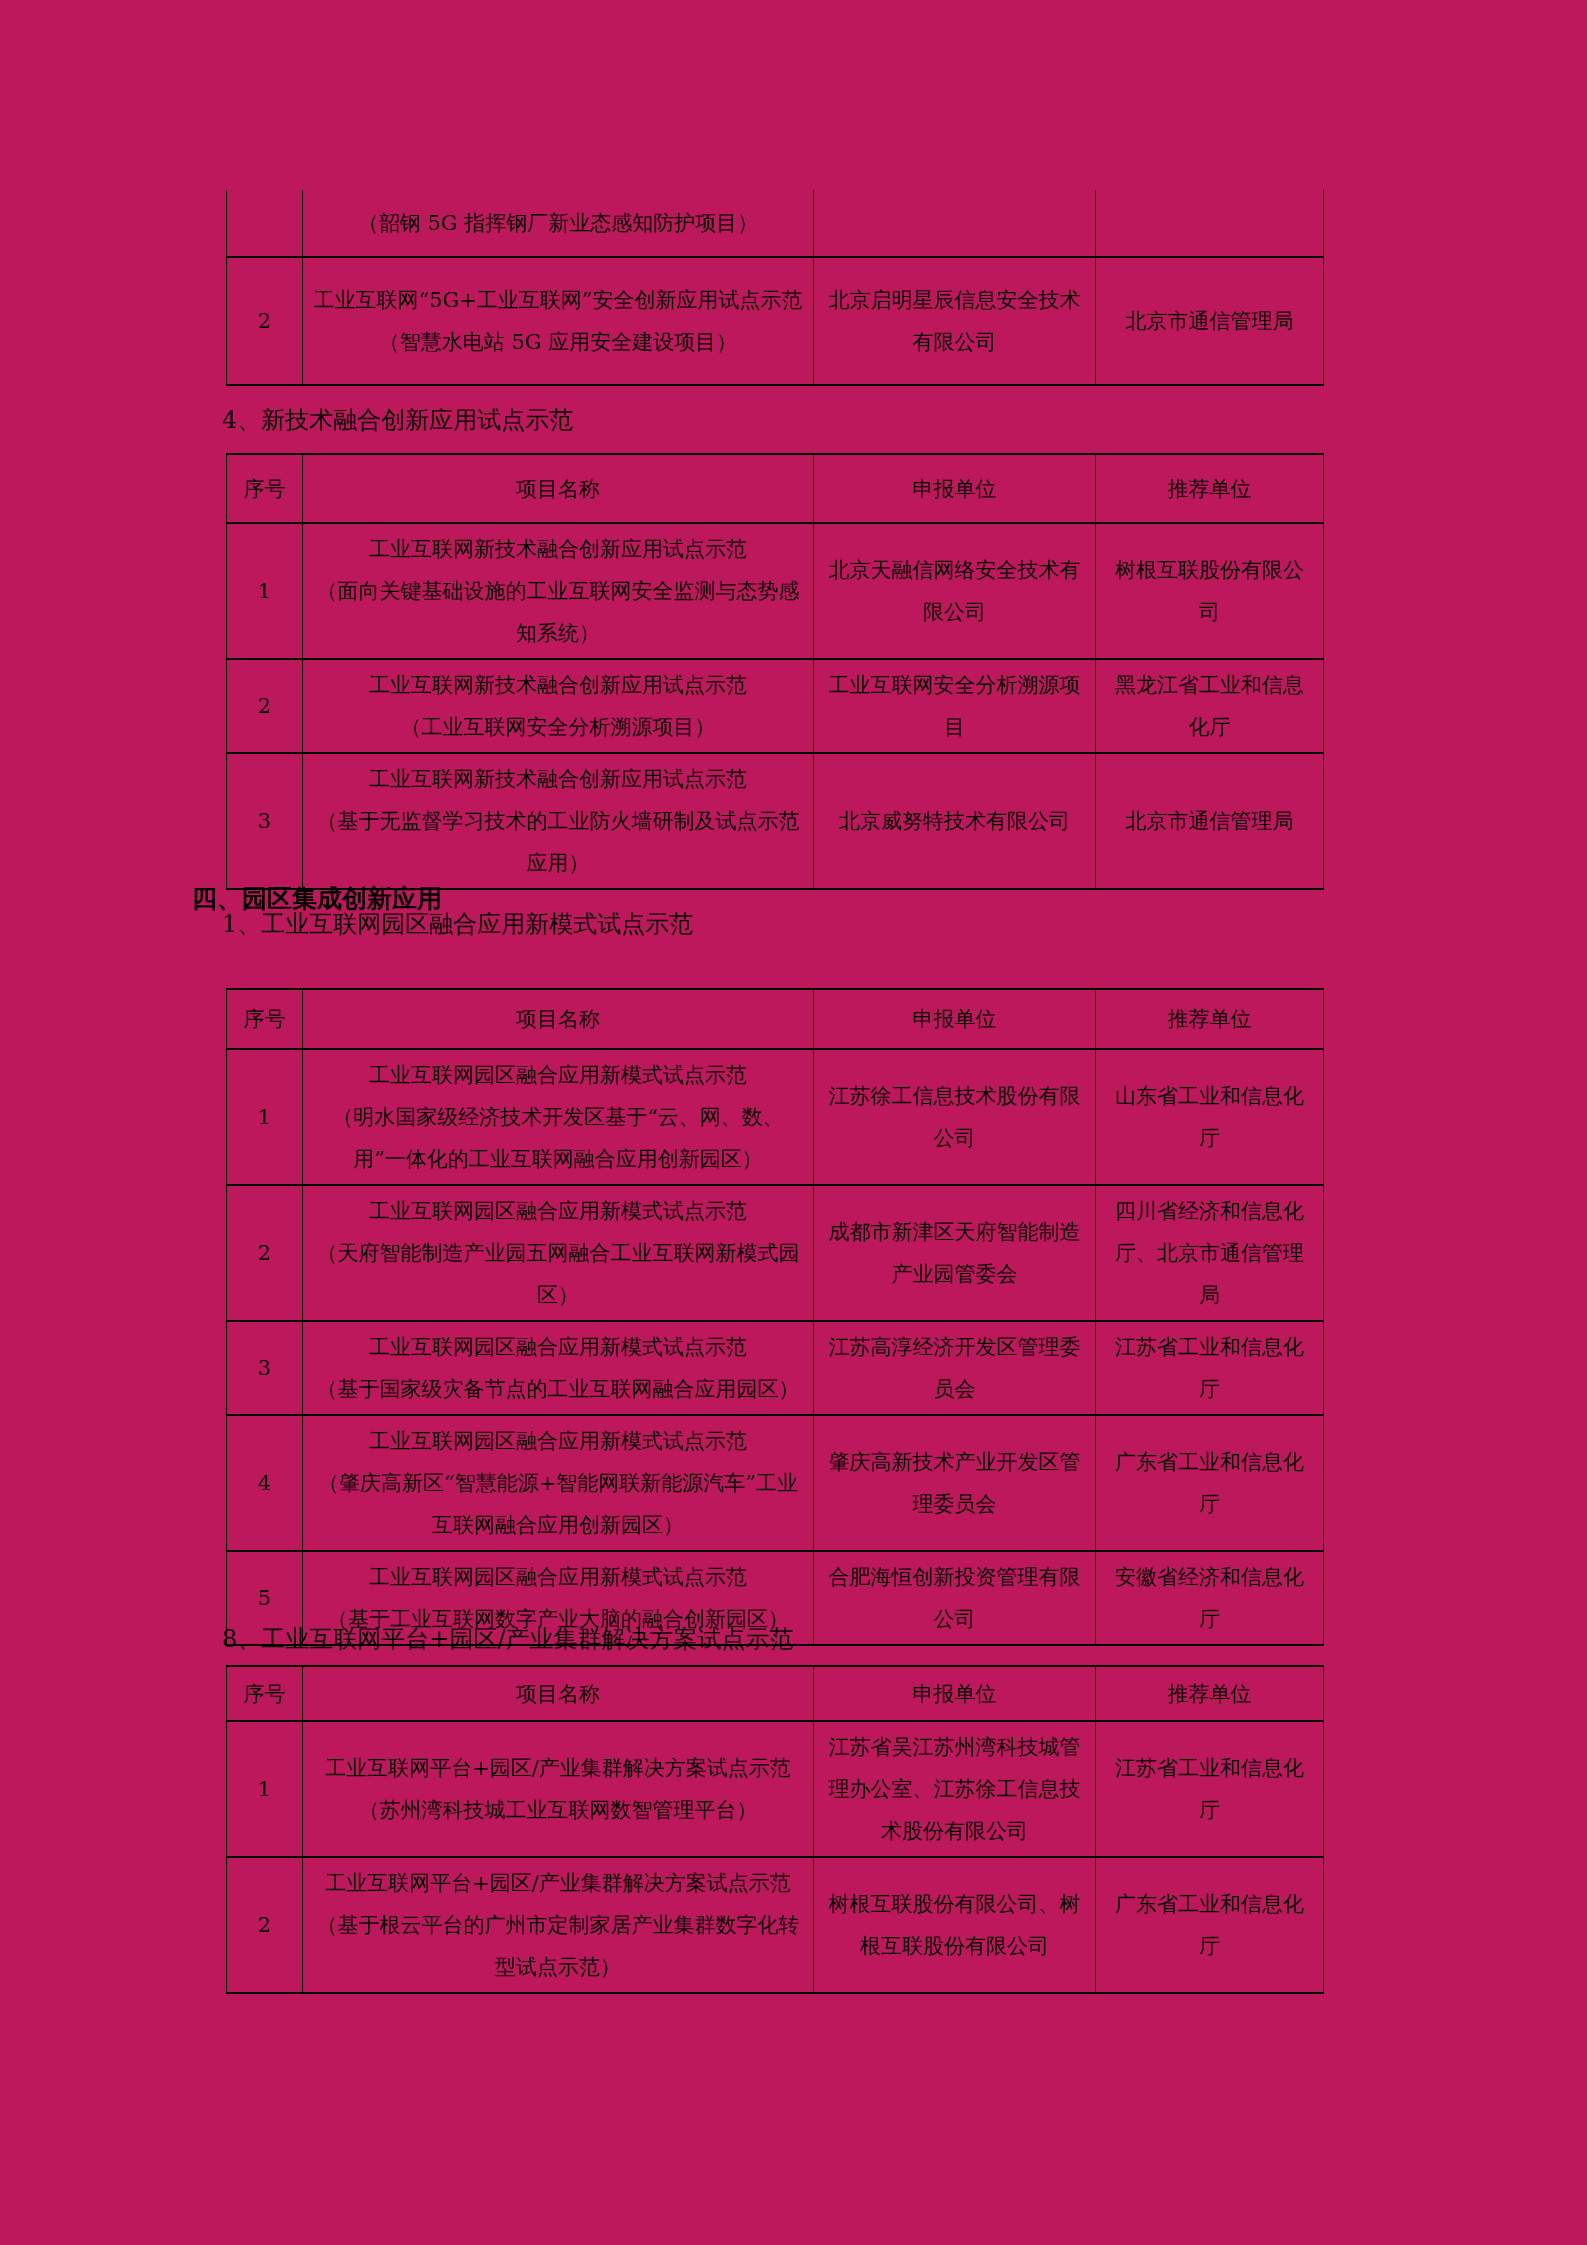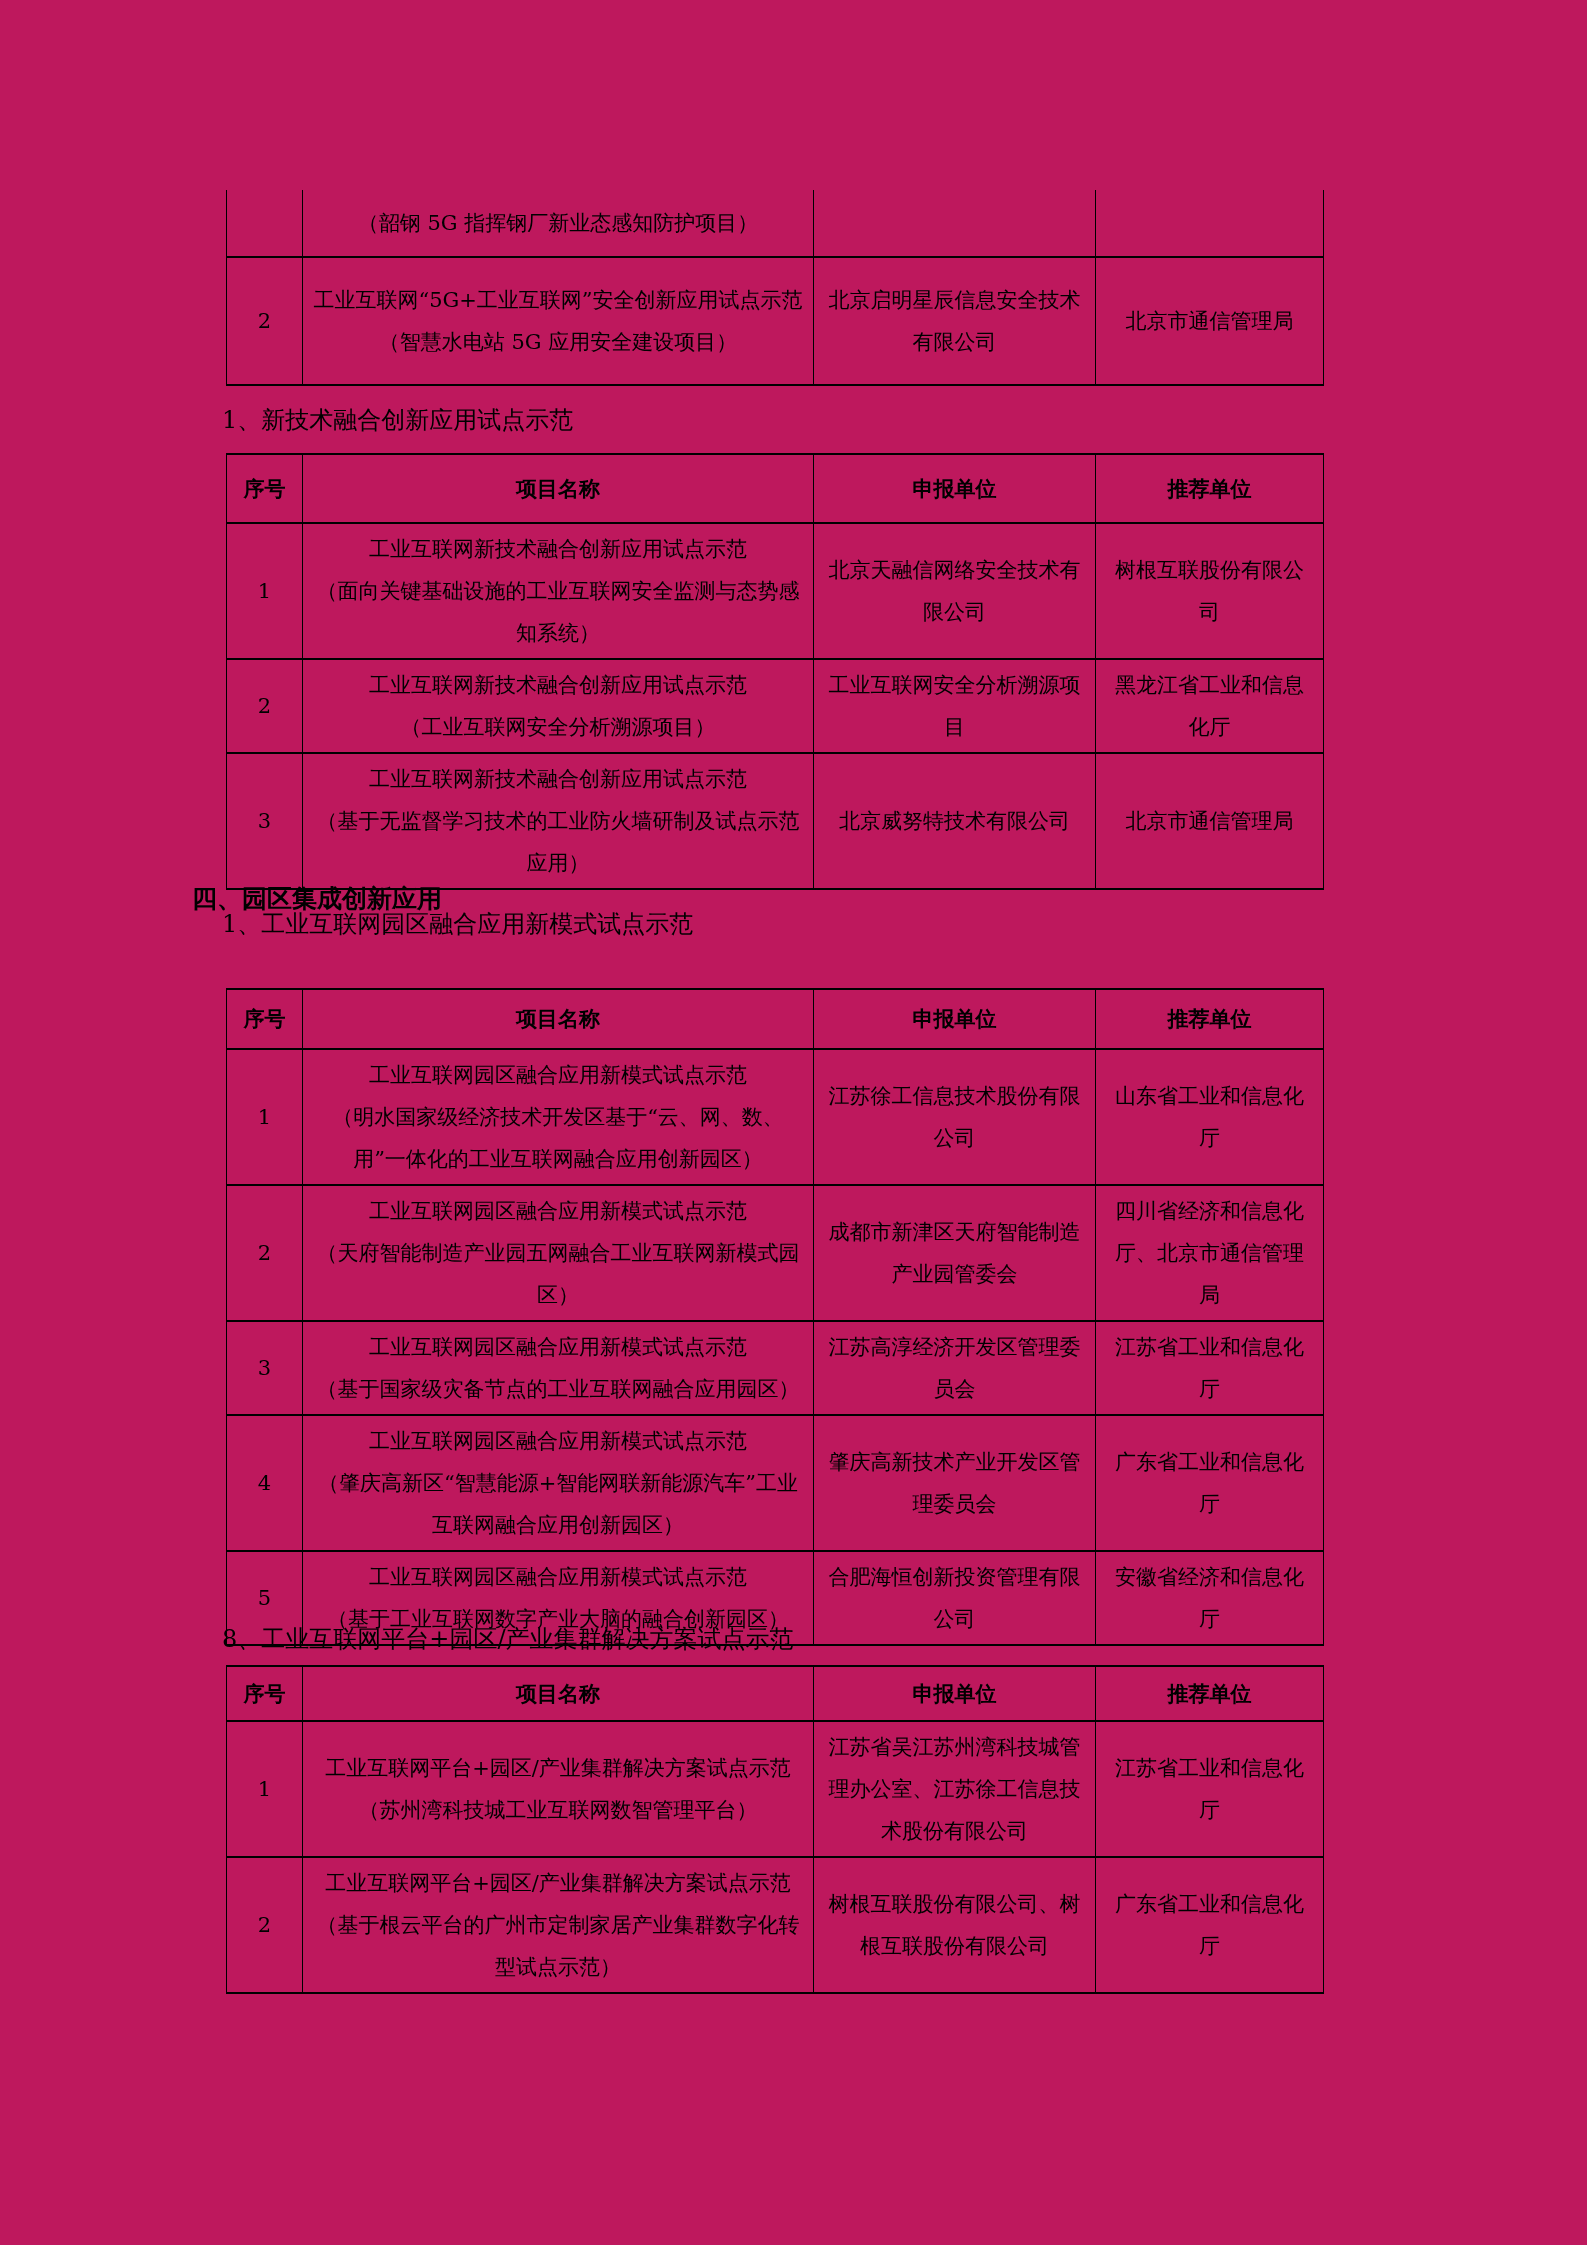--- a/index.html
+++ b/index.html
@@ -26,21 +26,21 @@
     padding: 4px 10px;
     text-align: center;
     vertical-align: middle;
     font-size: 21px;
     line-height: 42px;
     font-weight: normal;
     white-space: pre-line;
     word-break: break-all;
     overflow: hidden;
   }
-  table.doc-table th { font-weight: bold; white-space: nowrap; }
+  table.doc-table th { font-weight: normal; white-space: nowrap; }
   table.cont tr:first-child td { border-top: none; }
   .col-seq { width: 76px; }
   .col-project { width: 511px; }
   .col-applicant { width: 282px; }
   .col-recommender { width: 228px; }
   .heading {
     position: absolute;
     left: 222px;
     font-size: 24px;
     line-height: 34px;
@@ -79,21 +79,21 @@
     <tr style="height:128px">
       <td>2</td>
       <td>工业互联网“5G+工业互联网”安全创新应用试点示范
 （智慧水电站 5G 应用安全建设项目）</td>
       <td>北京启明星辰信息安全技术有限公司</td>
       <td>北京市通信管理局</td>
     </tr>
   </tbody>
     </table>
 
-  <div class="heading" style="top:403px">1、新技术融合创新应用试点示范</div>
+  <div class="heading" style="top:403px">4、新技术融合创新应用试点示范</div>
 
   <table class="doc-table" style="top:453px">
     <colgroup>
       <col class="col-seq">
         <col class="col-project">
         <col class="col-applicant">
         <col class="col-recommender">
     </colgroup>
     <tbody>
         <tr style="height:69px">

